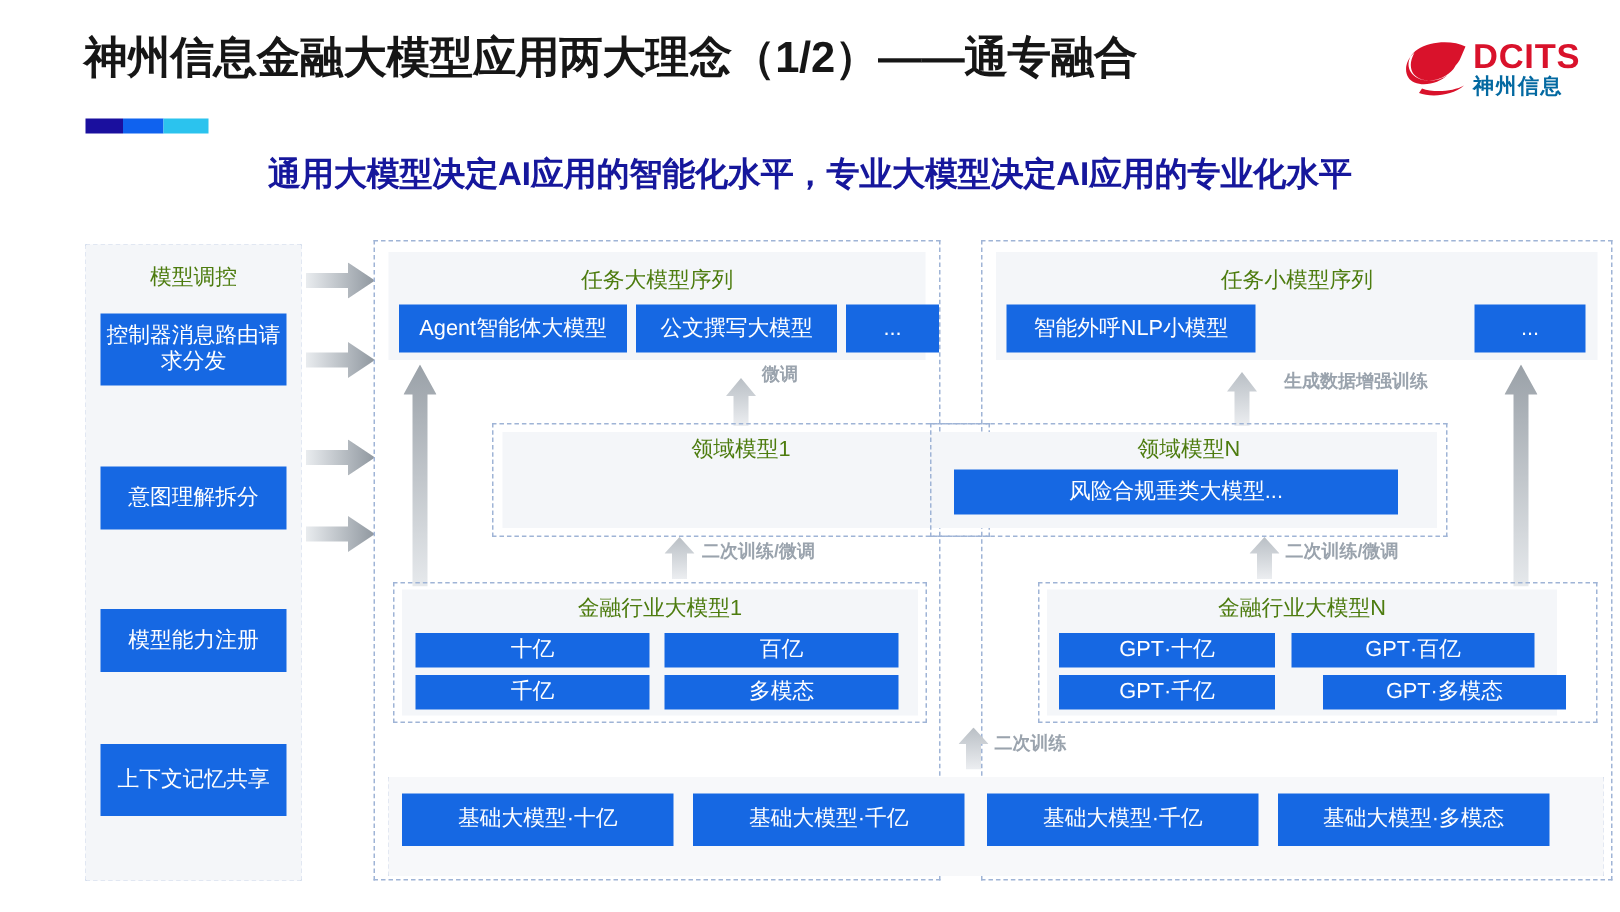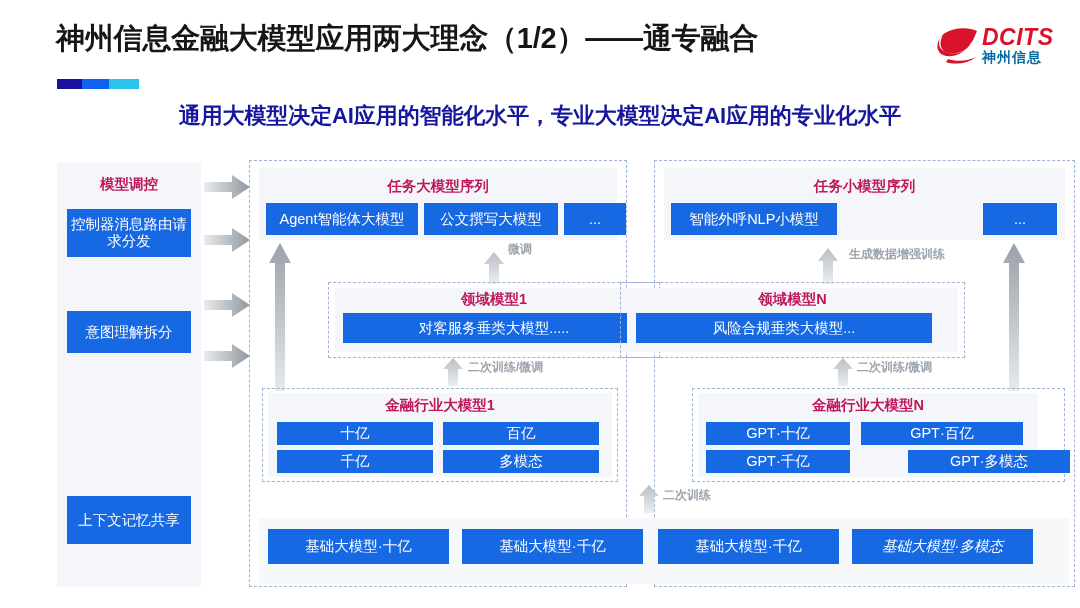--- a/index.html
+++ b/index.html
@@ -32,36 +32,36 @@
     font-size: 22px; font-weight: bold; color: #16179c;
     letter-spacing: -0.1px;
   }
 
   
   #logo { position: absolute; right: 16px; top: 22px; width: 128px; height: 54px; }
   #logo-mark { position:absolute; left:0; top:4px; width:44px; height:40px; }
   #logo-text { position:absolute; left:46px; top:3px; }
   #logo-en {
     font-size: 23px; font-weight: bold; color: #d9122b;
-    font-style: italic; letter-spacing: 0.5px; line-height: 24px;
+    letter-spacing: 0.5px; line-height: 24px;
   }
   #logo-cn {
     font-size: 14px; font-weight: bold; color: #0369a1;
     letter-spacing: 1px; line-height: 17px;
   }
 
   
   .dashed { border: 1px dashed #9fb4d6; }
   .blue-box {
     background: #1668e3; color: #fff; display: flex;
     align-items: center; justify-content: center;
     font-size: 14.5px; text-align: center; line-height: 1.15;
   }
   .grp-title {
-    color: #be185d; font-weight: bold; font-size: 14.5px;
+    color: #4d7c0f; font-weight: normal; font-size: 14.5px;
     text-align: center;
   }
   .arrow-label {
     position: absolute; color: #9aa3ad; font-size: 12px;
     font-weight: bold; text-align: center; line-height: 1.15;
   }
 
   
   #ctrl-col { position: absolute; left: 57px; top: 163px; width: 144px; height: 424px;
               background:#f4f6f9; }
@@ -110,20 +110,21 @@
       <div id="logo-en">DCITS</div>
       <div id="logo-cn">神州信息</div>
     </div>
   </div>
 
   <div class="dashed" style="position:absolute;left:57px;top:163px;width:144px;height:424px;"></div>
   <div id="ctrl-col">
     <div id="ctrl-title" class="grp-title">模型调控</div>
     <div class="ctrl-item blue-box" style="top:46px;height:48px;">控制器消息路由请求分发</div>
     <div class="ctrl-item blue-box" style="top:148px;height:42px;">意图理解拆分</div>
+    <div class="ctrl-item blue-box" style="top:243px;height:42px;">模型能力注册</div>
     <div class="ctrl-item blue-box" style="top:333px;height:48px;">上下文记忆共享</div>
   </div>
 
   <svg class="r-arrow" style="left:204px;top:175px;" viewBox="0 0 46 24">
     <defs>
         <linearGradient id="gr1" x1="0" y1="0" x2="1" y2="0">
       <stop offset="0" stop-color="#e9ecef"></stop>
           <stop offset="1" stop-color="#8f979f"></stop>
         </linearGradient>
       </defs>
@@ -166,21 +167,20 @@
   </svg>
 
   <svg class="v-arrow" style="left:484px;top:252px;width:20px;height:32px;" viewBox="0 0 20 32" preserveAspectRatio="none">
     <path d="M10 0 L20 12 L15 12 L15 32 L5 32 L5 12 L0 12 Z" fill="url(#gup2)"></path>
   </svg>
   <div class="arrow-label" style="left:508px;top:243px;width:60px;text-align:left;">微调</div>
 
   <div class="dashed" style="position:absolute;left:328px;top:282px;width:332px;height:76px;"></div>
   <div style="position:absolute;left:335px;top:288px;width:318px;height:64px;background:#f4f6f9;"></div>
   <div class="grp-title" style="position:absolute;left:335px;top:290px;width:318px;">领域模型1</div>
-  <div class="blue-box" style="position:absolute;left:343px;top:313px;width:302px;height:30px;">对客服务垂类大模型.....</div>
 
   <svg class="v-arrow" style="left:443px;top:358px;width:20px;height:28px;" viewBox="0 0 20 28" preserveAspectRatio="none">
     <path d="M10 0 L20 11 L15 11 L15 28 L5 28 L5 11 L0 11 Z" fill="url(#gup2)"></path>
   </svg>
   <div class="arrow-label" style="left:468px;top:361px;width:100px;text-align:left;">二次训练/微调</div>
 
   <div class="dashed" style="position:absolute;left:262px;top:388px;width:356px;height:94px;"></div>
   <div style="position:absolute;left:268px;top:393px;width:344px;height:84px;background:#f4f6f9;"></div>
   <div class="grp-title" style="position:absolute;left:268px;top:396px;width:344px;">金融行业大模型1</div>
   <div class="blue-box" style="position:absolute;left:277px;top:422px;width:156px;height:23px;">十亿</div>
@@ -192,21 +192,21 @@
 
   <div class="seq-band" style="left:664px;top:168px;width:401px;height:72px;">
     <div class="seq-title grp-title">任务小模型序列</div>
   </div>
   <div class="blue-box" style="position:absolute;left:671px;top:203px;width:166px;height:32px;">智能外呼NLP小模型</div>
   <div class="blue-box" style="position:absolute;left:983px;top:203px;width:74px;height:32px;">...</div>
 
   <svg class="v-arrow" style="left:818px;top:248px;width:20px;height:36px;" viewBox="0 0 20 36" preserveAspectRatio="none">
     <path d="M10 0 L20 13 L15 13 L15 36 L5 36 L5 13 L0 13 Z" fill="url(#gup2)"></path>
   </svg>
-  <div class="arrow-label" style="left:842px;top:248px;width:110px;text-align:center;">生成数据增强训练</div>
+  <div class="arrow-label" style="left:842px;top:248px;width:110px;text-align:right;">生成数据增强训练</div>
 
   <svg class="v-arrow" style="left:1003px;top:243px;width:22px;height:148px;" viewBox="0 0 22 148" preserveAspectRatio="none">
     <path d="M11 0 L22 20 L16 20 L16 148 L6 148 L6 20 L0 20 Z" fill="url(#gup)"></path>
   </svg>
 
   <div class="dashed" style="position:absolute;left:620px;top:282px;width:345px;height:76px;"></div>
   <div style="position:absolute;left:627px;top:288px;width:331px;height:64px;background:#f4f6f9;"></div>
   <div class="grp-title" style="position:absolute;left:627px;top:290px;width:331px;">领域模型N</div>
   <div class="blue-box" style="position:absolute;left:636px;top:313px;width:296px;height:30px;">风险合规垂类大模型...</div>
 
@@ -214,27 +214,27 @@
     <path d="M10 0 L20 11 L15 11 L15 28 L5 28 L5 11 L0 11 Z" fill="url(#gup2)"></path>
   </svg>
   <div class="arrow-label" style="left:857px;top:361px;width:110px;text-align:left;">二次训练/微调</div>
 
   <div class="dashed" style="position:absolute;left:692px;top:388px;width:373px;height:94px;"></div>
   <div style="position:absolute;left:698px;top:393px;width:340px;height:84px;background:#f4f6f9;"></div>
   <div class="grp-title" style="position:absolute;left:698px;top:396px;width:340px;">金融行业大模型N</div>
   <div class="blue-box" style="position:absolute;left:706px;top:422px;width:144px;height:23px;">GPT·十亿</div>
   <div class="blue-box" style="position:absolute;left:861px;top:422px;width:162px;height:23px;">GPT·百亿</div>
   <div class="blue-box" style="position:absolute;left:706px;top:450px;width:144px;height:23px;">GPT·千亿</div>
-  <div class="blue-box" style="position:absolute;left:908px;top:450px;width:162px;height:23px;">GPT·多模态</div>
+  <div class="blue-box" style="position:absolute;left:882px;top:450px;width:162px;height:23px;">GPT·多模态</div>
 
   <svg class="v-arrow" style="left:639px;top:485px;width:20px;height:28px;" viewBox="0 0 20 28" preserveAspectRatio="none">
     <path d="M10 0 L20 11 L15 11 L15 28 L5 28 L5 11 L0 11 Z" fill="url(#gup2)"></path>
   </svg>
   <div class="arrow-label" style="left:663px;top:489px;width:80px;text-align:left;">二次训练</div>
 
   <div class="dashed" style="position:absolute;left:259px;top:518px;width:810px;height:66px;"></div>
   <div id="base-band"></div>
   <div class="blue-box" style="position:absolute;left:268px;top:529px;width:181px;height:35px;">基础大模型·十亿</div>
   <div class="blue-box" style="position:absolute;left:462px;top:529px;width:181px;height:35px;">基础大模型·千亿</div>
   <div class="blue-box" style="position:absolute;left:658px;top:529px;width:181px;height:35px;">基础大模型·千亿</div>
-  <div class="blue-box" style="position:absolute;left:852px;top:529px;width:181px;height:35px;font-style:italic;">基础大模型·多模态</div>
+  <div class="blue-box" style="position:absolute;left:852px;top:529px;width:181px;height:35px;">基础大模型·多模态</div>
 
 </div>
 
 </body></html>

